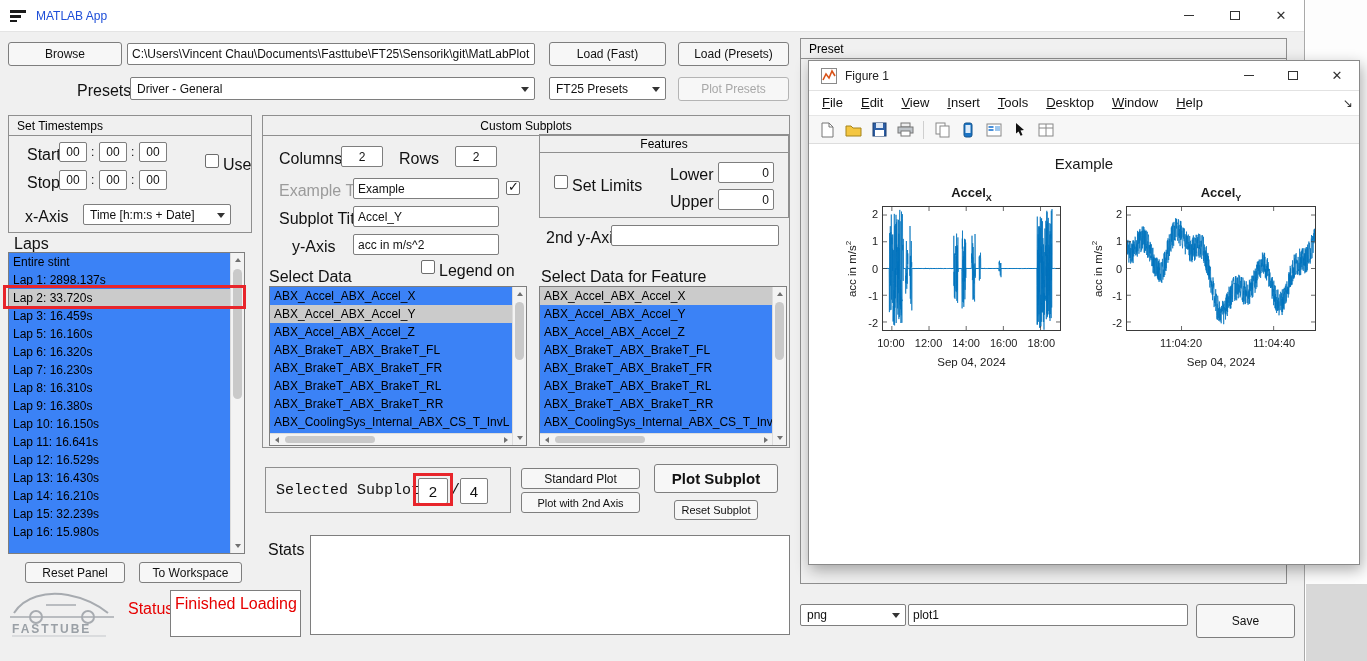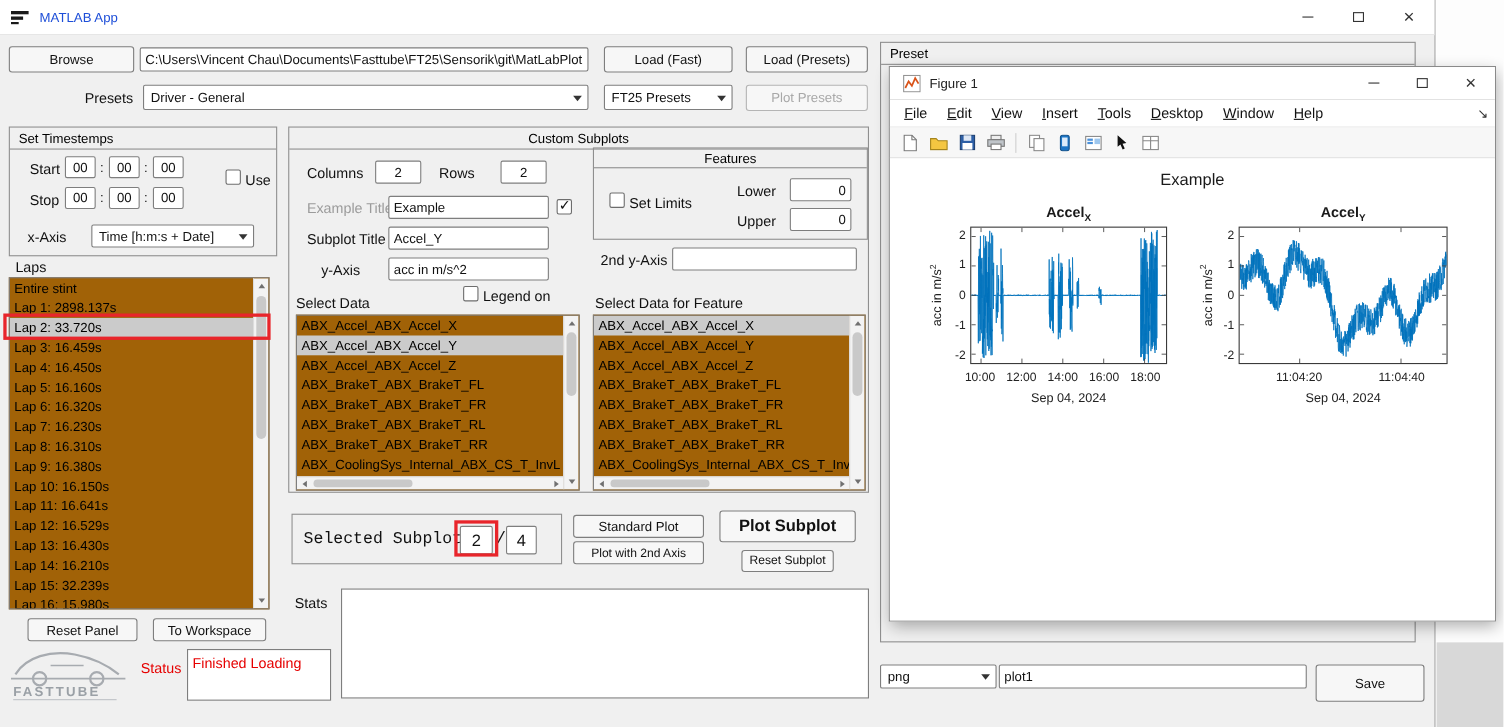--- a/index.html
+++ b/index.html
@@ -16,30 +16,30 @@
   .btn{position:absolute;background:#f7f7f7;border:1px solid #7e7e7e;border-radius:3px;font-size:12px;color:#111;display:flex;align-items:center;justify-content:center;cursor:pointer;}
   .btn.disabled{color:#a8a8a8;border-color:#b4b4b4;}
   .btn.big{font-size:15px;font-weight:bold;}
   .btn.small{font-size:11px;}
   .field{position:absolute;background:#fff;border:1px solid #7e7e7e;border-radius:2px;font-size:12px;color:#111;padding:0 4px;outline:none;}
   .field.center{text-align:center;padding:0;}
   .field.right{text-align:right;}
   .field.bigfield{font-size:15px;}
   .dropdown{position:absolute;background:#fff;border:1px solid #7e7e7e;border-radius:2px;font-size:12px;color:#111;display:flex;align-items:center;padding:0 18px 0 6px;white-space:nowrap;overflow:hidden;}
   .dd-arrow{position:absolute;right:5px;top:50%;margin-top:-2px;width:0;height:0;border-left:4px solid transparent;border-right:4px solid transparent;border-top:5px solid #333;}
-  .label{position:absolute;font-size:13px;color:#111;white-space:nowrap;}
+  .label{position:absolute;font-size:16px;color:#111;white-space:nowrap;}
   .label.gray{color:#9b9b9b;}
   .label.red{color:#e60000;}
   .label.big{font-size:15px;font-family:Liberation Mono, monospace;}
   .panel{position:absolute;border:1px solid #8f8f8f;}
   .panel-title{height:20px;border-bottom:1px solid #8f8f8f;font-size:12px;color:#000;display:flex;align-items:center;padding:0 8px;}
   .panel-title.center{justify-content:center;}
   .checkbox{position:absolute;width:14px;height:14px;background:#fff;border:1px solid #6d6d6d;border-radius:2px;}
   .checkbox.checked::after{content:"✓";position:absolute;left:1px;top:-3px;font-size:13px;color:#111;font-weight:bold;}
-  .listbox{position:absolute;background:#a16207;border:1px solid #7e7e7e;overflow:hidden;}
+  .listbox{position:absolute;background:#3b82f6;border:1px solid #7e7e7e;overflow:hidden;}
   .list-items{position:absolute;left:0;top:0;overflow:hidden;}
   .list-item{height:18px;line-height:18px;font-size:12px;padding-left:4px;white-space:nowrap;color:#000;}
   .list-item.selected{background:#cbcbcb;}
   .vscroll{position:absolute;top:0;right:0;width:14px;bottom:0;background:#f3f3f3;border-left:1px solid #dcdcdc;}
   .hscroll{position:absolute;left:0;right:14px;bottom:0;height:12px;background:#f3f3f3;border-top:1px solid #dcdcdc;}
   .sb-btn{position:absolute;width:14px;height:14px;display:flex;align-items:center;justify-content:center;}
   .hscroll .sb-btn{width:13px;height:12px;}
   .tri-up{width:0;height:0;border-left:3px solid transparent;border-right:3px solid transparent;border-bottom:4px solid #707070;}
   .tri-down{width:0;height:0;border-left:3px solid transparent;border-right:3px solid transparent;border-top:4px solid #707070;}
   .tri-left{width:0;height:0;border-top:3px solid transparent;border-bottom:3px solid transparent;border-right:4px solid #707070;}
@@ -144,21 +144,20 @@
       </div>
     </div>
 
     <div class="label" style="left:14px;top:235px;">Laps</div>
     <div class="listbox" style="left:8px;top:252px;width:237px;height:302px;">
       <div class="list-items" style="right:14px;bottom:0;">
           <div class="list-item">Entire stint</div>
           <div class="list-item">Lap 1: 2898.137s</div>
           <div class="list-item selected">Lap 2: 33.720s</div>
           <div class="list-item">Lap 3: 16.459s</div>
-          <div class="list-item">Lap 4: 16.450s</div>
           <div class="list-item">Lap 5: 16.160s</div>
           <div class="list-item">Lap 6: 16.320s</div>
           <div class="list-item">Lap 7: 16.230s</div>
           <div class="list-item">Lap 8: 16.310s</div>
           <div class="list-item">Lap 9: 16.380s</div>
           <div class="list-item">Lap 10: 16.150s</div>
           <div class="list-item">Lap 11: 16.641s</div>
           <div class="list-item">Lap 12: 16.529s</div>
           <div class="list-item">Lap 13: 16.430s</div>
           <div class="list-item">Lap 14: 16.210s</div>

